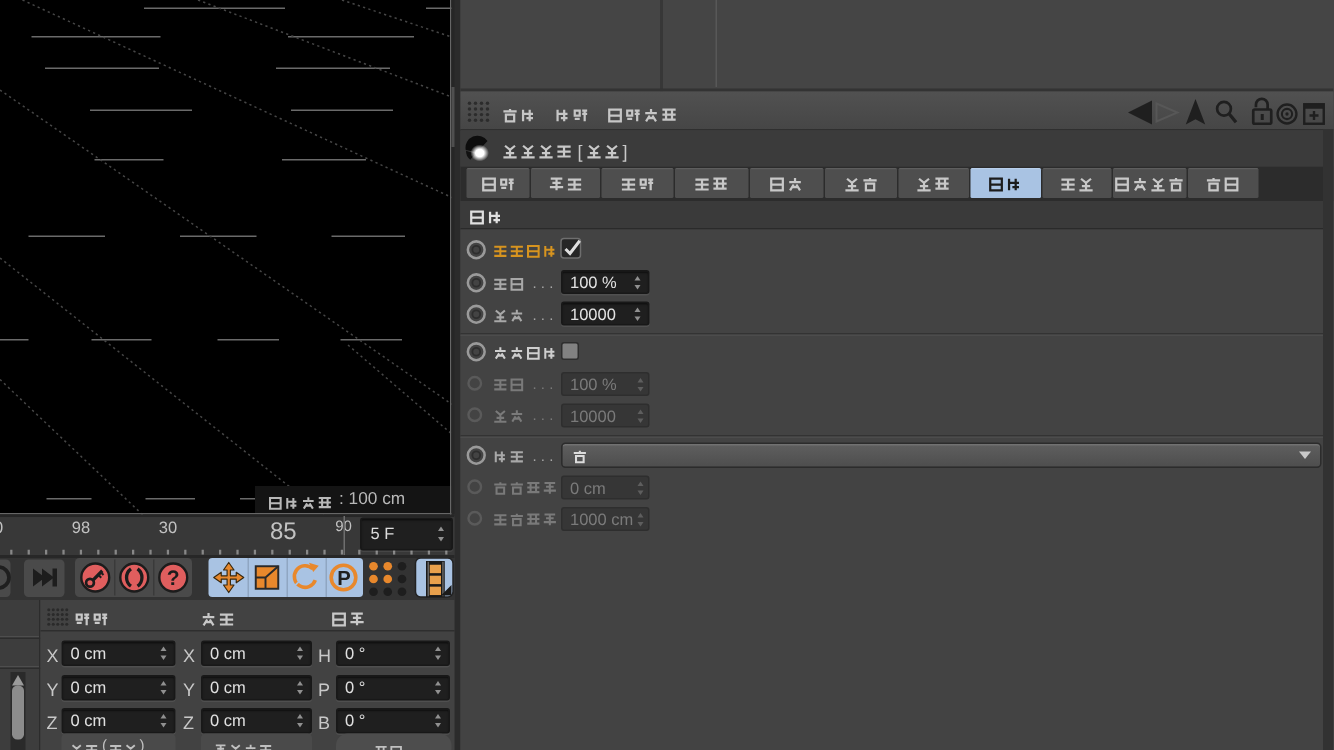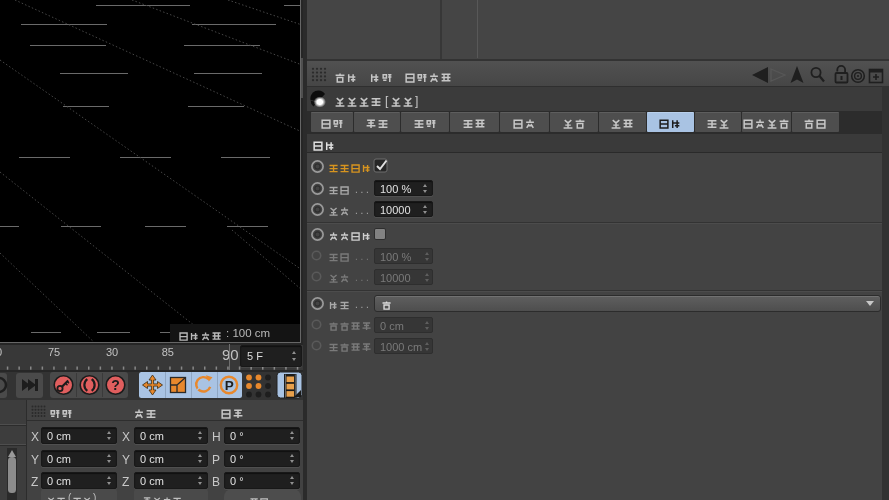--- a/index.html
+++ b/index.html
@@ -85,24 +85,24 @@
         <use href="#zh5" transform="translate(33.5,0.5) scale(1.012)"></use>
       </svg></div>
     <div class="lat" style="left:226px;top:328px;color:#b8b8b8;font-size:11.5px">: 100 cm</div>
     <div class="abs" style="left:0px;top:342px;width:303px;height:1px;background:#666"></div>
     <div class="abs" style="left:0px;top:343px;width:303px;height:2px;background:#262626"></div>
     <div class="abs" style="left:300px;top:0px;width:1px;height:343px;background:#666"></div>
     <div class="abs" style="left:301px;top:0px;width:5px;height:343px;background:#262626"></div>
     <div class="abs" style="left:301px;top:58px;width:3px;height:40px;background:#4f4f4f"></div>
     <div class="abs" style="left:0px;top:345px;width:303px;height:27px;background:#383838"></div>
     <div class="lat" style="left:-11px;top:347px;width:14px;text-align:center;color:#c2c2c2;font-size:11px">70</div>
-    <div class="lat" style="left:47px;top:347px;width:14px;text-align:center;color:#c2c2c2;font-size:11px">75</div>
+    <div class="lat" style="left:47px;top:347px;width:14px;text-align:center;color:#c2c2c2;font-size:11px">98</div>
     <div class="lat" style="left:105px;top:347px;width:14px;text-align:center;color:#c2c2c2;font-size:11px">30</div>
-    <div class="lat" style="left:160px;top:347px;width:14px;text-align:right;color:#c2c2c2;font-size:11px">85</div>
-    <div class="lat" style="left:222px;top:347px;width:14px;text-align:center;color:#c2c2c2;font-size:15px">90</div>
+    <div class="lat" style="left:180px;top:347px;width:14px;text-align:right;color:#c2c2c2;font-size:16px">85</div>
+    <div class="lat" style="left:222px;top:347px;width:14px;text-align:center;color:#c2c2c2;font-size:10px">90</div>
     <svg class="abs" style="left:0;top:365" width="303" height="6" viewBox="0 0 303 6">
       <rect x="-4.8" y="1.5" width="1.5" height="3.2" fill="#888"></rect>
       <rect x="6.8" y="1.5" width="1.5" height="3.2" fill="#888"></rect>
       <rect x="18.4" y="1.5" width="1.5" height="3.2" fill="#888"></rect>
       <rect x="30.0" y="1.5" width="1.5" height="3.2" fill="#888"></rect>
       <rect x="41.6" y="1.5" width="1.5" height="3.2" fill="#888"></rect>
       <rect x="53.2" y="1.5" width="1.5" height="3.2" fill="#888"></rect>
       <rect x="64.8" y="1.5" width="1.5" height="3.2" fill="#888"></rect>
       <rect x="76.4" y="1.5" width="1.5" height="3.2" fill="#888"></rect>
       <rect x="88.0" y="1.5" width="1.5" height="3.2" fill="#888"></rect>

